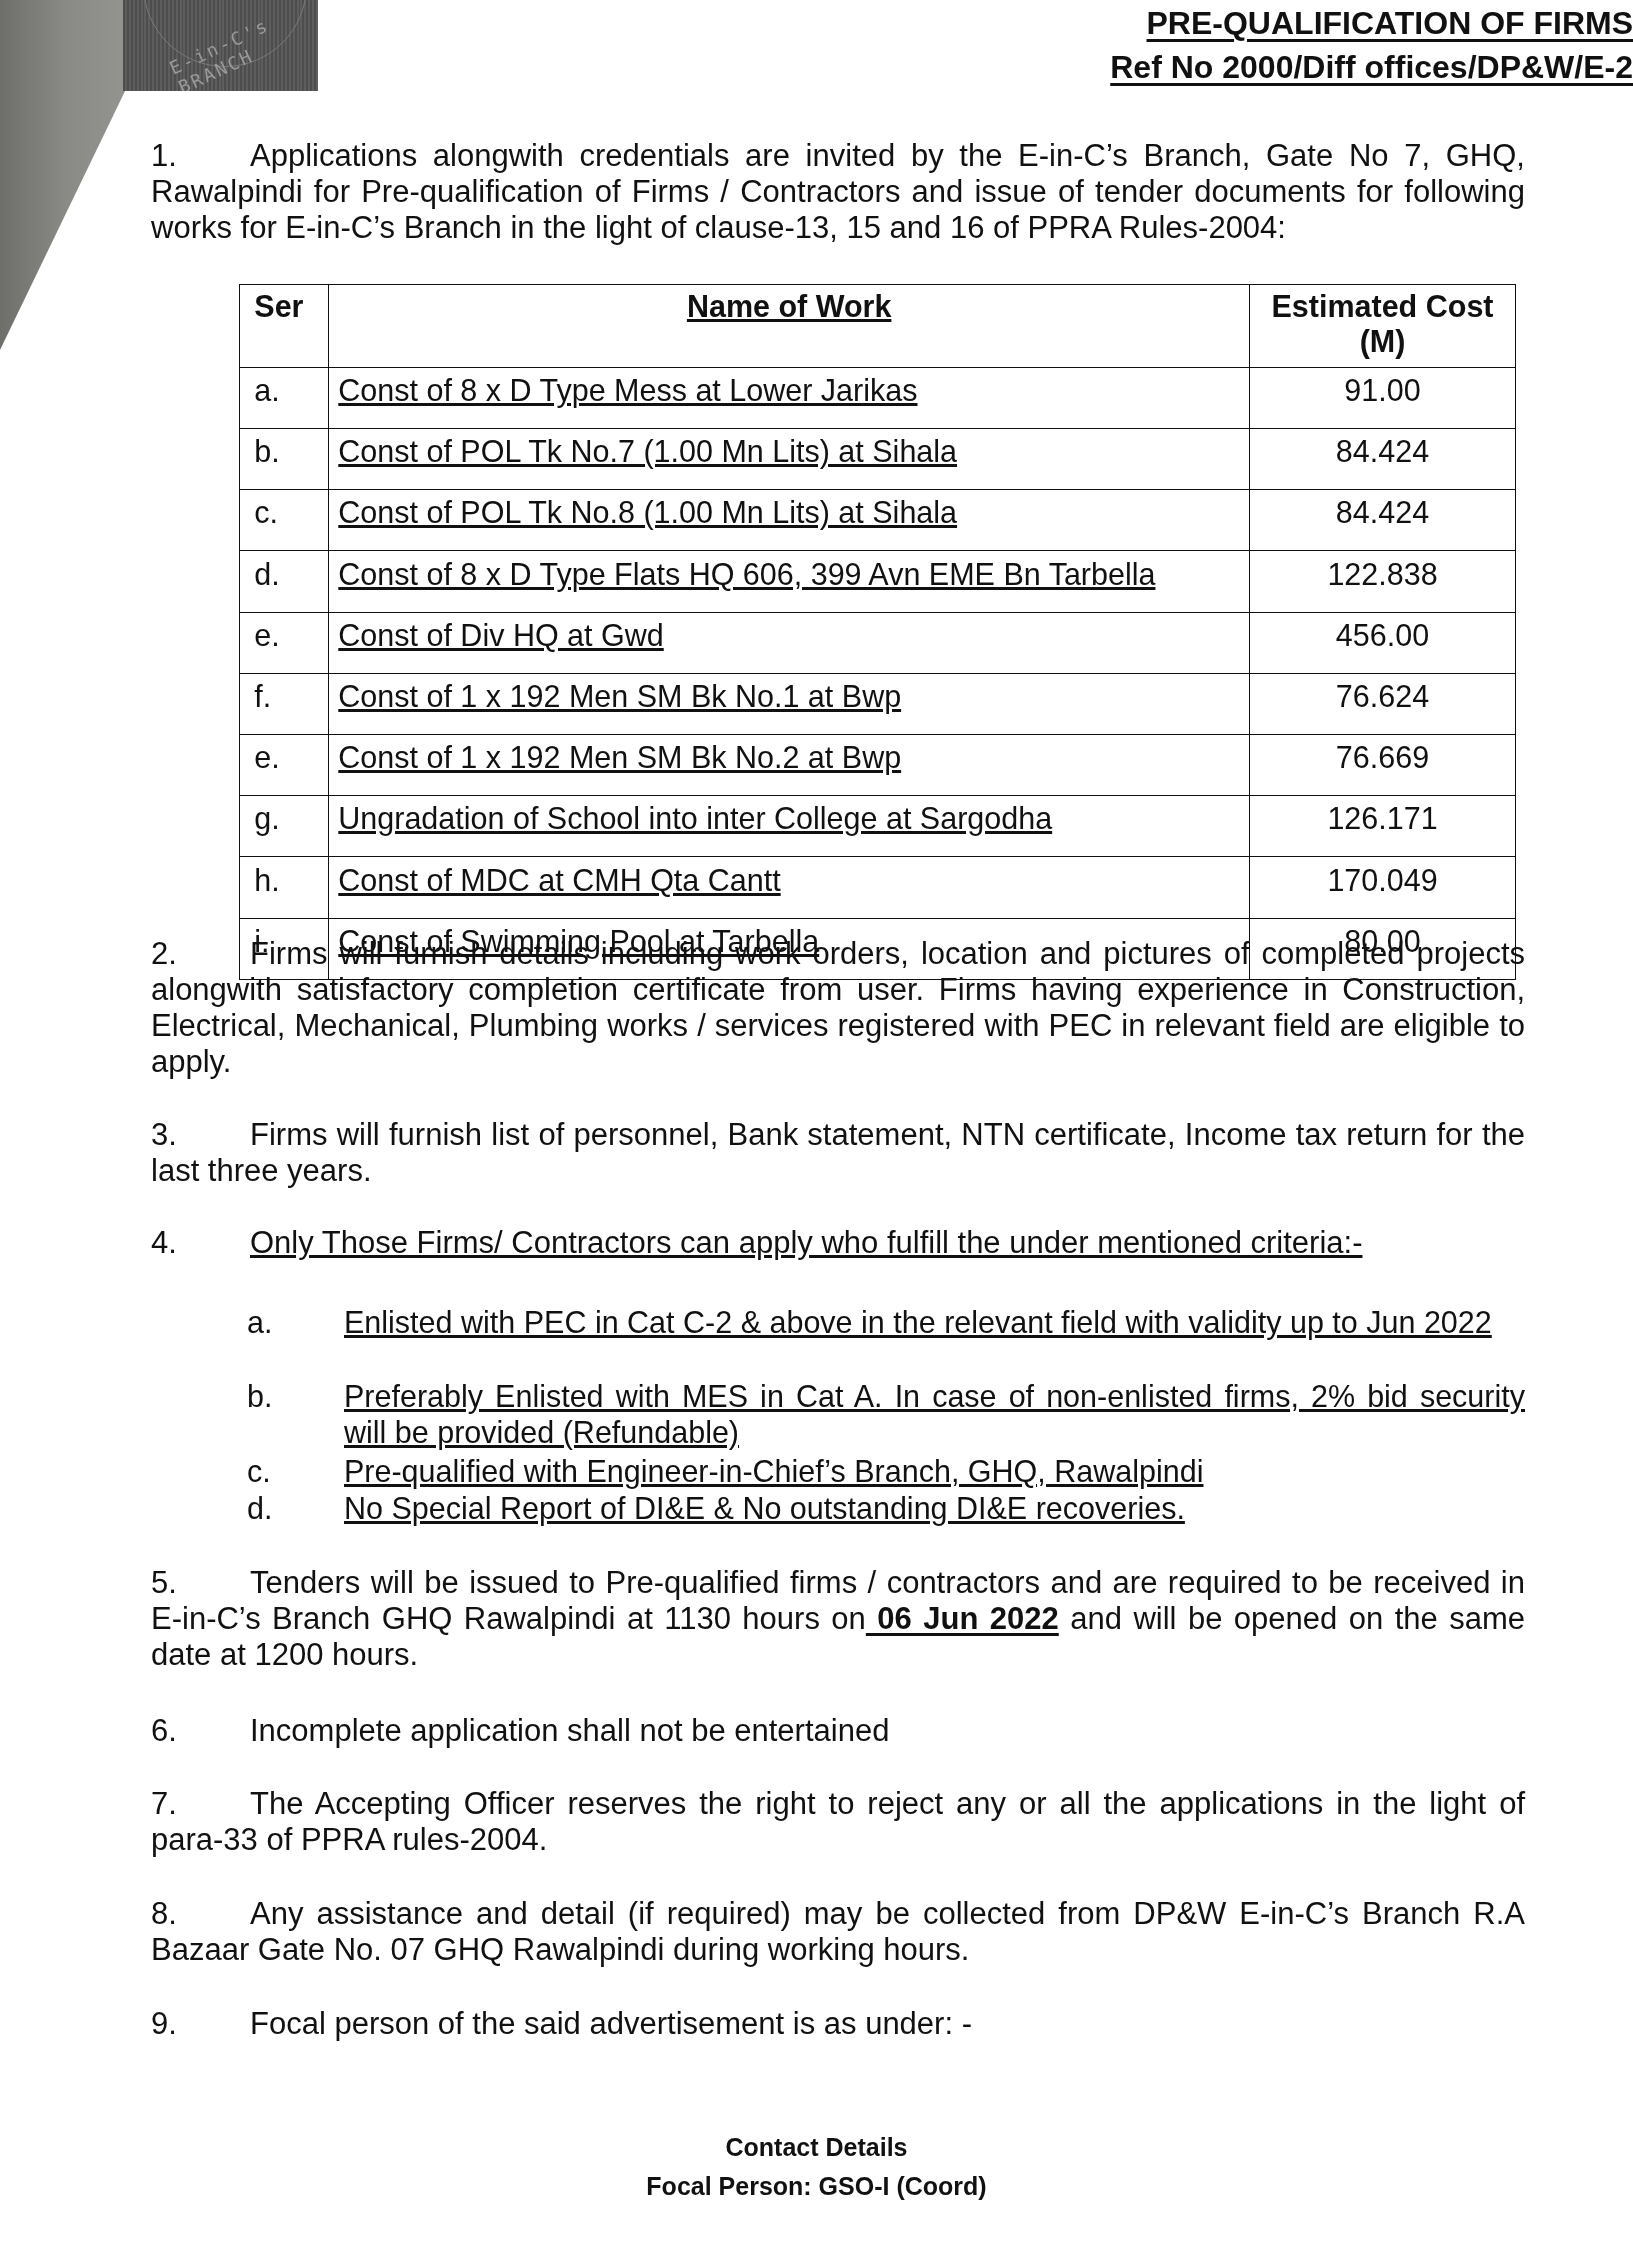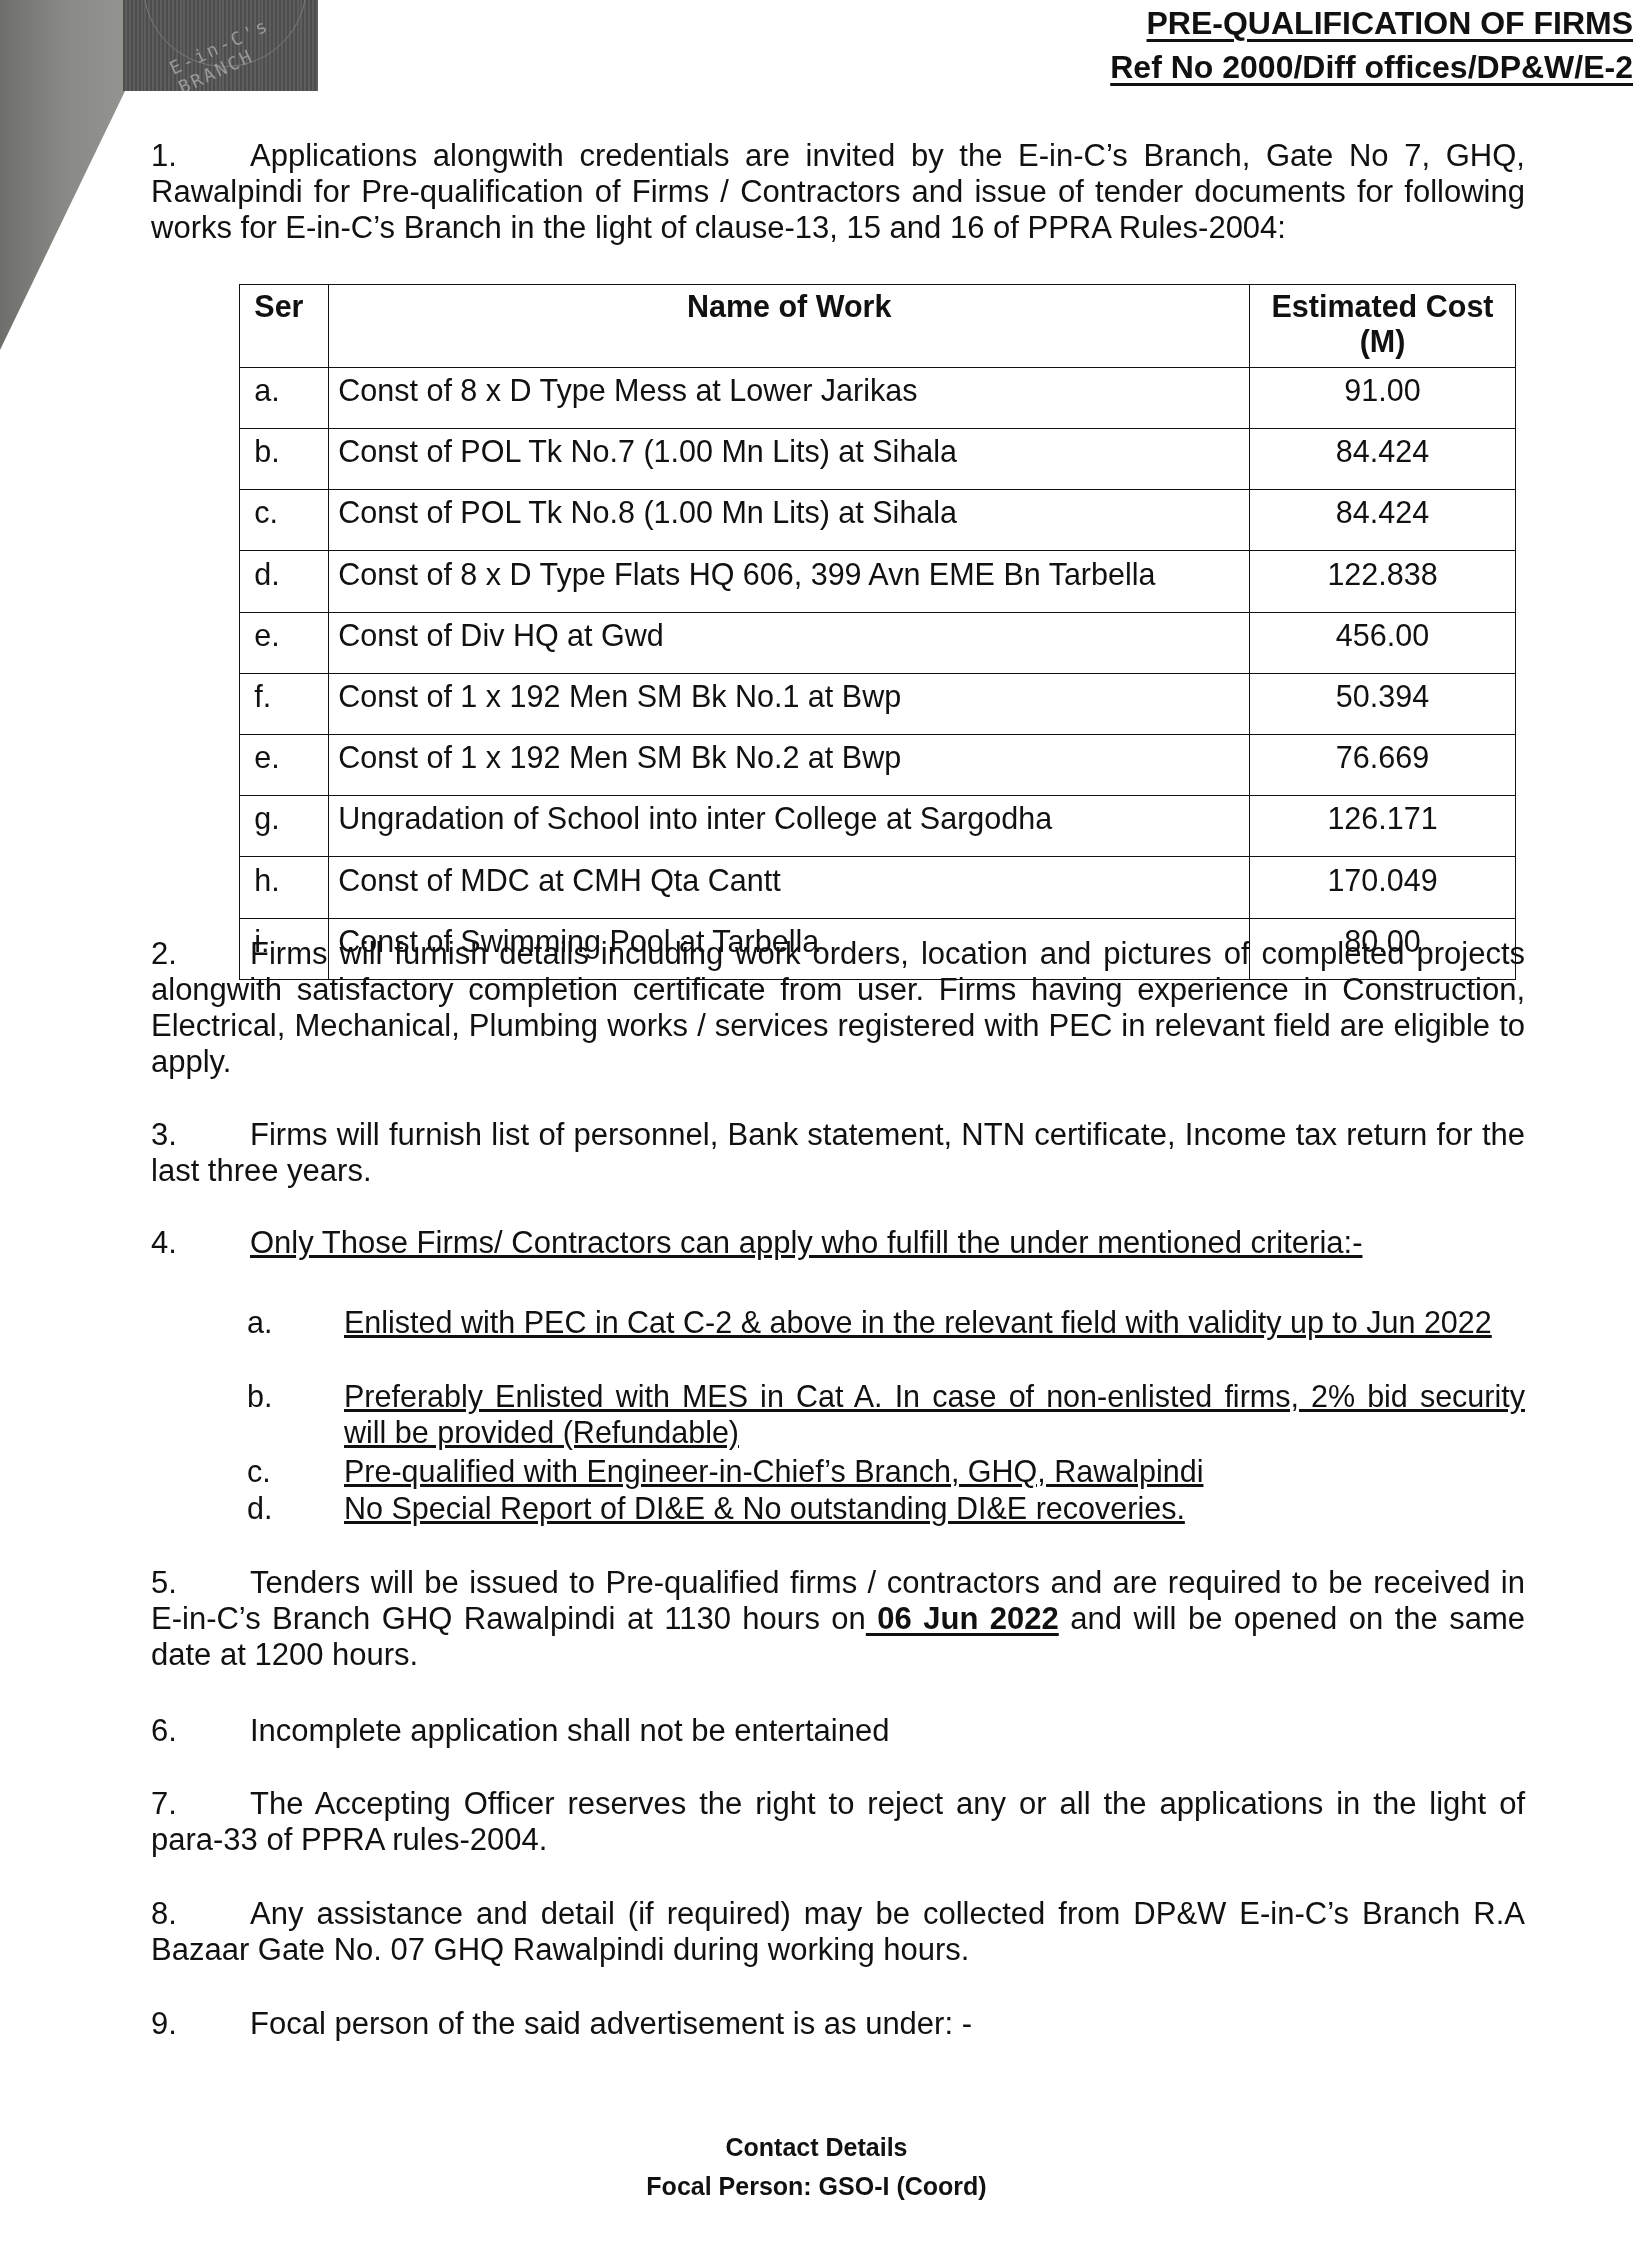--- a/index.html
+++ b/index.html
@@ -47,21 +47,21 @@
   .sub .text { margin-left: 97px; text-align: justify; display: block; text-decoration: underline; }
   table.works {
     position: absolute; left: 239px; top: 284px; width: 1277px;
     border-collapse: collapse; font-size: 30.5px;
   }
   table.works td, table.works th {
     border: 1.9px solid #111; padding: 0 9px; height: 55px; vertical-align: top;
   }
   table.works th { font-weight: bold; height: 78px; padding-top: 3.9px; }
   .c-ser { width: 65px; text-align: left; padding-left: 14.3px !important; }
-  .c-name { text-align: left; }
+  .c-name { text-align: left; text-decoration: underline; }
   .c-cost { width: 247px; text-align: center; }
   table.works th.c-name { text-align: center; }
   table.works td { padding-top: 5.2px !important; }
   .underline-date { font-weight: bold; text-decoration: underline; text-decoration-thickness: 2.6px; text-underline-offset: 3.9px; }
   .contact {
     position: absolute; left: 0; width: 1633px; text-align: center;
     font-weight: bold; font-size: 25px; line-height: 38px;
   }
 </style>
 </head>
@@ -110,21 +110,21 @@
         <td class="c-cost">122.838</td>
       </tr>
       <tr>
         <td class="c-ser">e.</td>
         <td class="c-name">Const of Div HQ at Gwd</td>
         <td class="c-cost">456.00</td>
       </tr>
       <tr>
         <td class="c-ser">f.</td>
         <td class="c-name">Const of 1 x 192 Men SM Bk No.1 at Bwp</td>
-        <td class="c-cost">50.394</td>
+        <td class="c-cost">76.624</td>
       </tr>
       <tr>
         <td class="c-ser">e.</td>
         <td class="c-name">Const of 1 x 192 Men SM Bk No.2 at Bwp</td>
         <td class="c-cost">76.669</td>
       </tr>
       <tr>
         <td class="c-ser">g.</td>
         <td class="c-name">Ungradation of School into inter College at Sargodha</td>
         <td class="c-cost">126.171</td>

